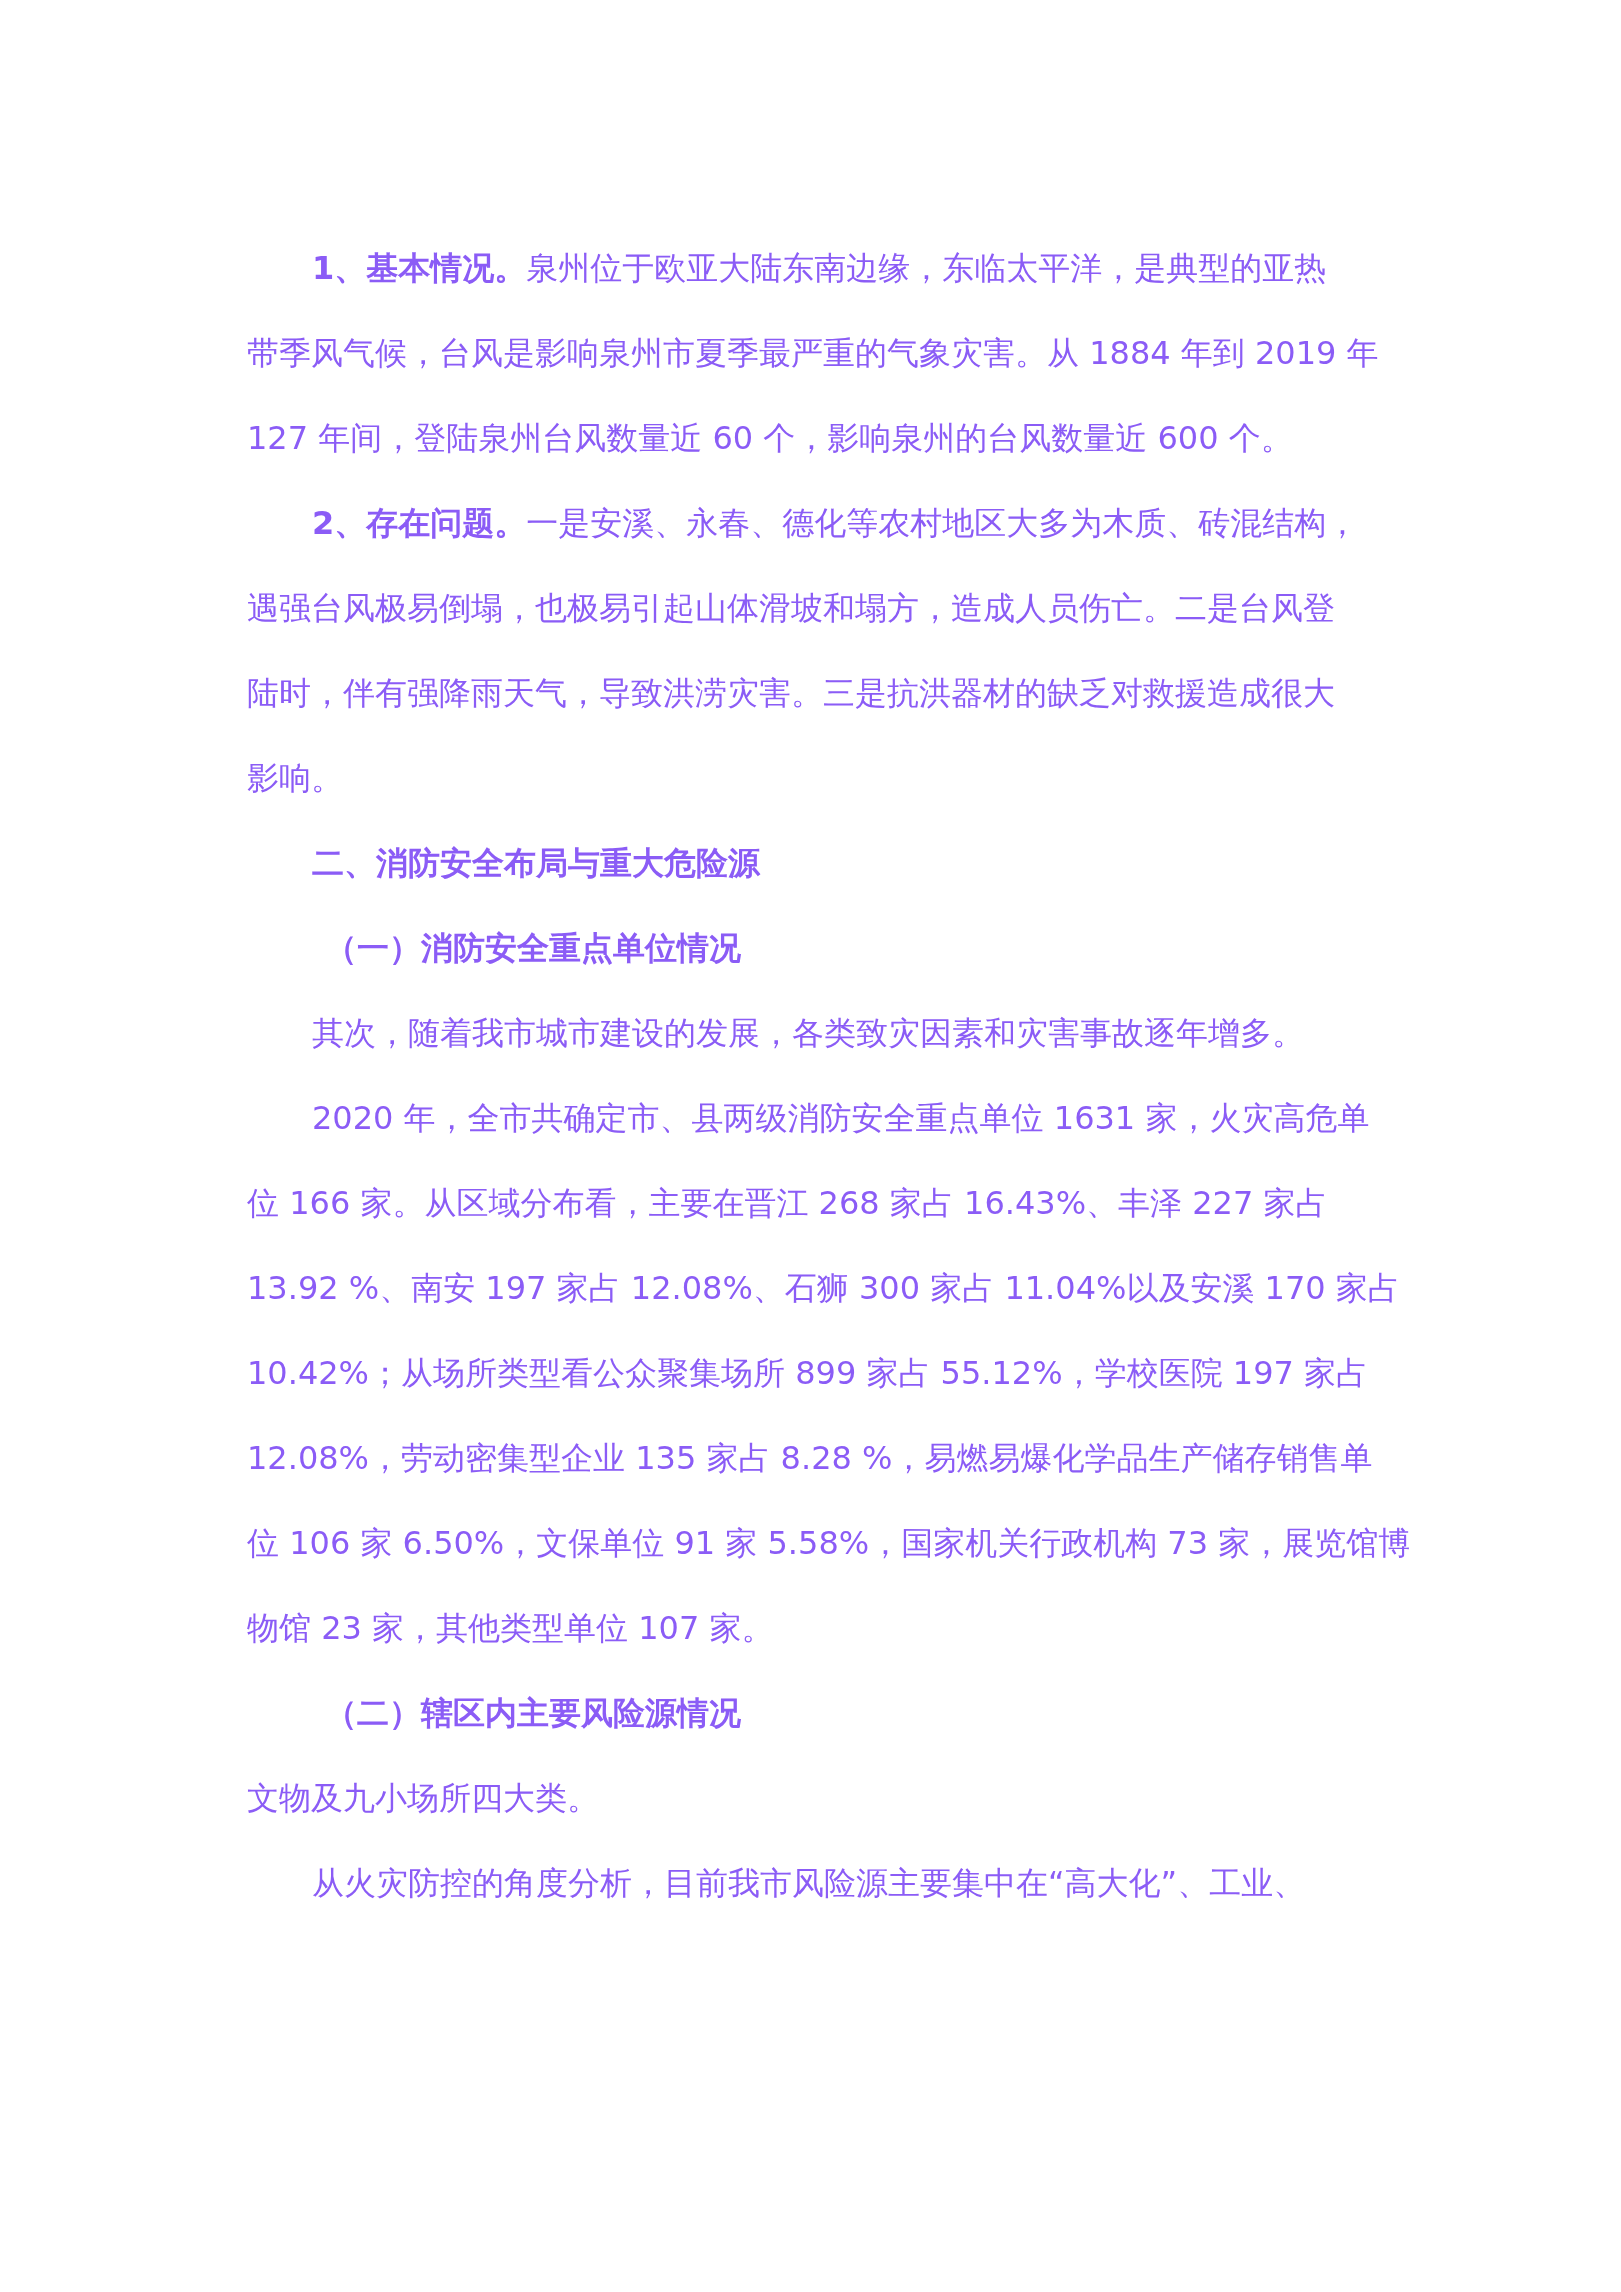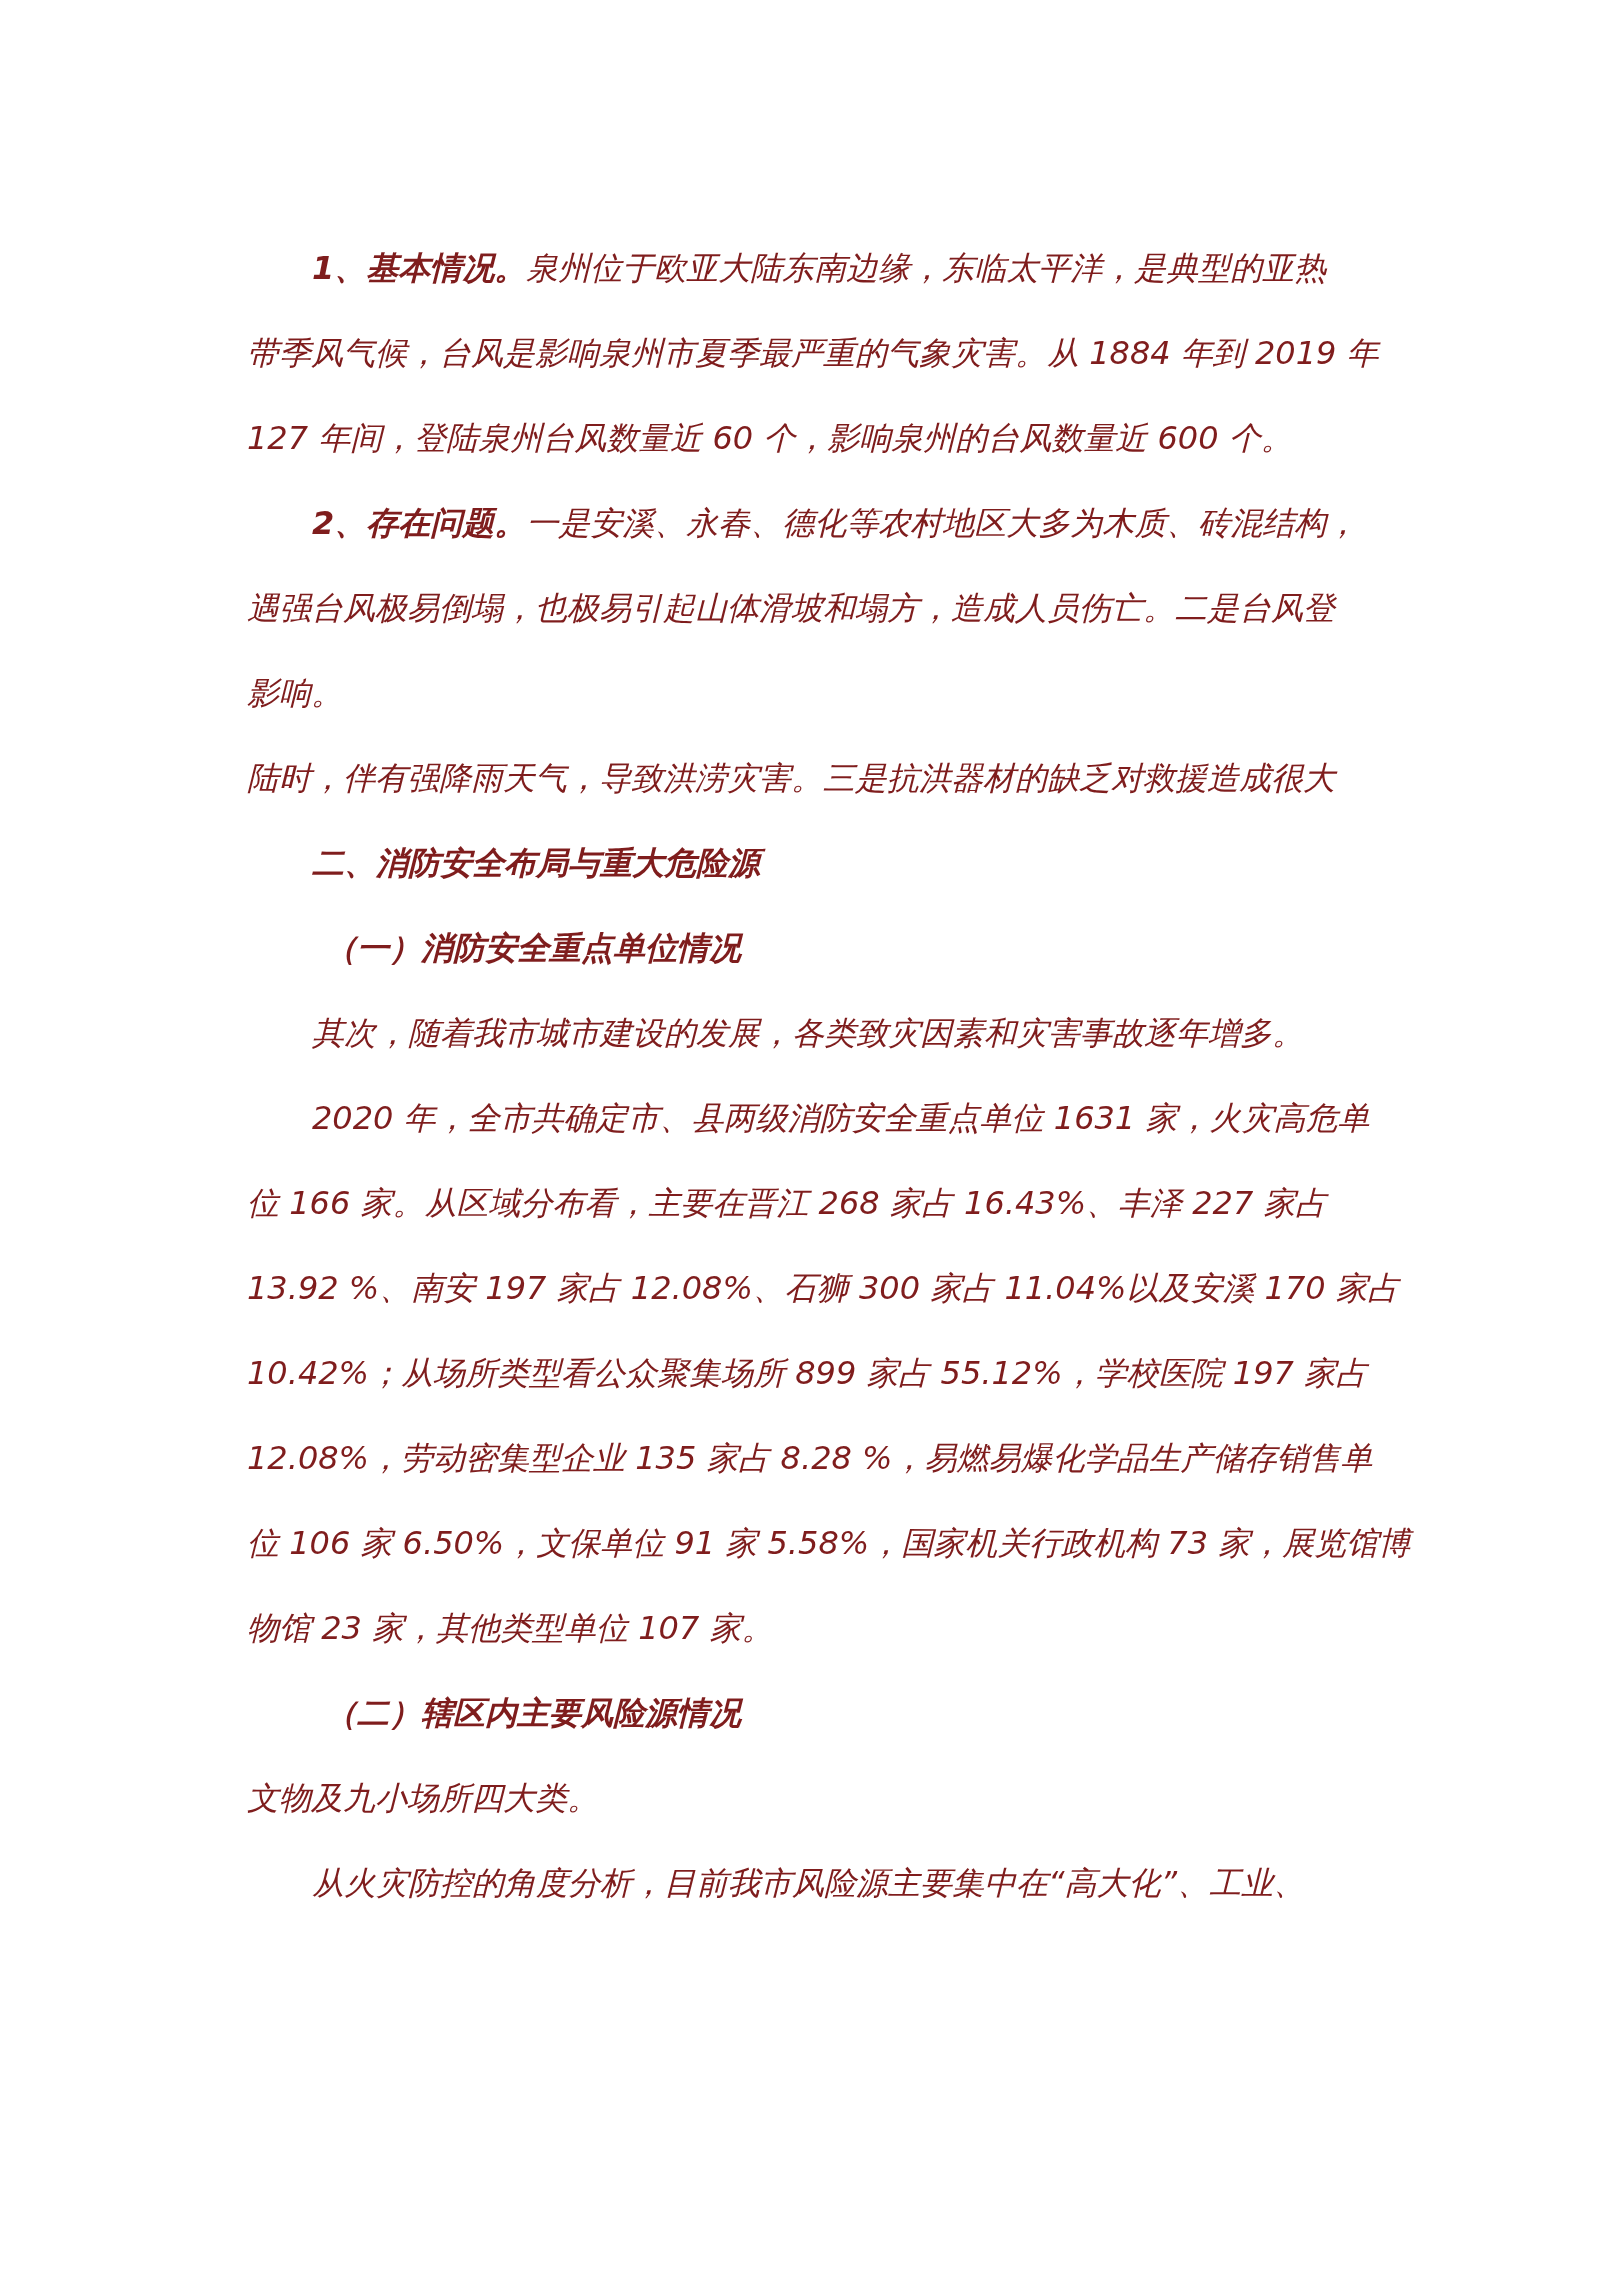--- a/index.html
+++ b/index.html
@@ -1,42 +1,42 @@
 <!DOCTYPE html>
 <html><head>
 <meta charset="utf-8">
 <style>
   html, body { margin: 0; padding: 0; background: #ffffff; }
   body { width: 1621px; height: 2293px; position: relative; overflow: hidden; }
   .page {
     position: absolute; left: 247px; top: 226px; width: 1127px;
     font-family: "DejaVu Sans", "Liberation Sans", sans-serif;
-    font-size: 32px; color: #7f1d1d; font-style: italic;
+    font-size: 32px; color: #8b5cf6;
   }
   .line { height: 85px; line-height: 85px; white-space: nowrap; overflow: visible; }
   .indent { padding-left: 65px; }
   .indent-h { padding-left: 78px; }
   .b { font-weight: bold; }
 </style>
 </head>
 <body>
 
 <div class="page">
 
   <div>
     <div class="line indent"><span class="b">1、基本情况。</span><span>泉州位于欧亚大陆东南边缘，东临太平洋，是典型的亚热</span></div>
     <div class="line">带季风气候，台风是影响泉州市夏季最严重的气象灾害。从 1884 年到 2019 年</div>
     <div class="line">127 年间，登陆泉州台风数量近 60 个，影响泉州的台风数量近 600 个。</div>
   </div>
 
   <div>
     <div class="line indent"><span class="b">2、存在问题。</span><span>一是安溪、永春、德化等农村地区大多为木质、砖混结构，</span></div>
     <div class="line">遇强台风极易倒塌，也极易引起山体滑坡和塌方，造成人员伤亡。二是台风登</div>
+    <div class="line">陆时，伴有强降雨天气，导致洪涝灾害。三是抗洪器材的缺乏对救援造成很大</div>
     <div class="line">影响。</div>
-    <div class="line">陆时，伴有强降雨天气，导致洪涝灾害。三是抗洪器材的缺乏对救援造成很大</div>
   </div>
 
   <div class="line indent b">二、消防安全布局与重大危险源</div>
 
   <div class="line indent-h b">（一）消防安全重点单位情况</div>
 
   <div class="line indent">其次，随着我市城市建设的发展，各类致灾因素和灾害事故逐年增多。</div>
 
   <div>
     <div class="line indent">2020 年，全市共确定市、县两级消防安全重点单位 1631 家，火灾高危单</div>

